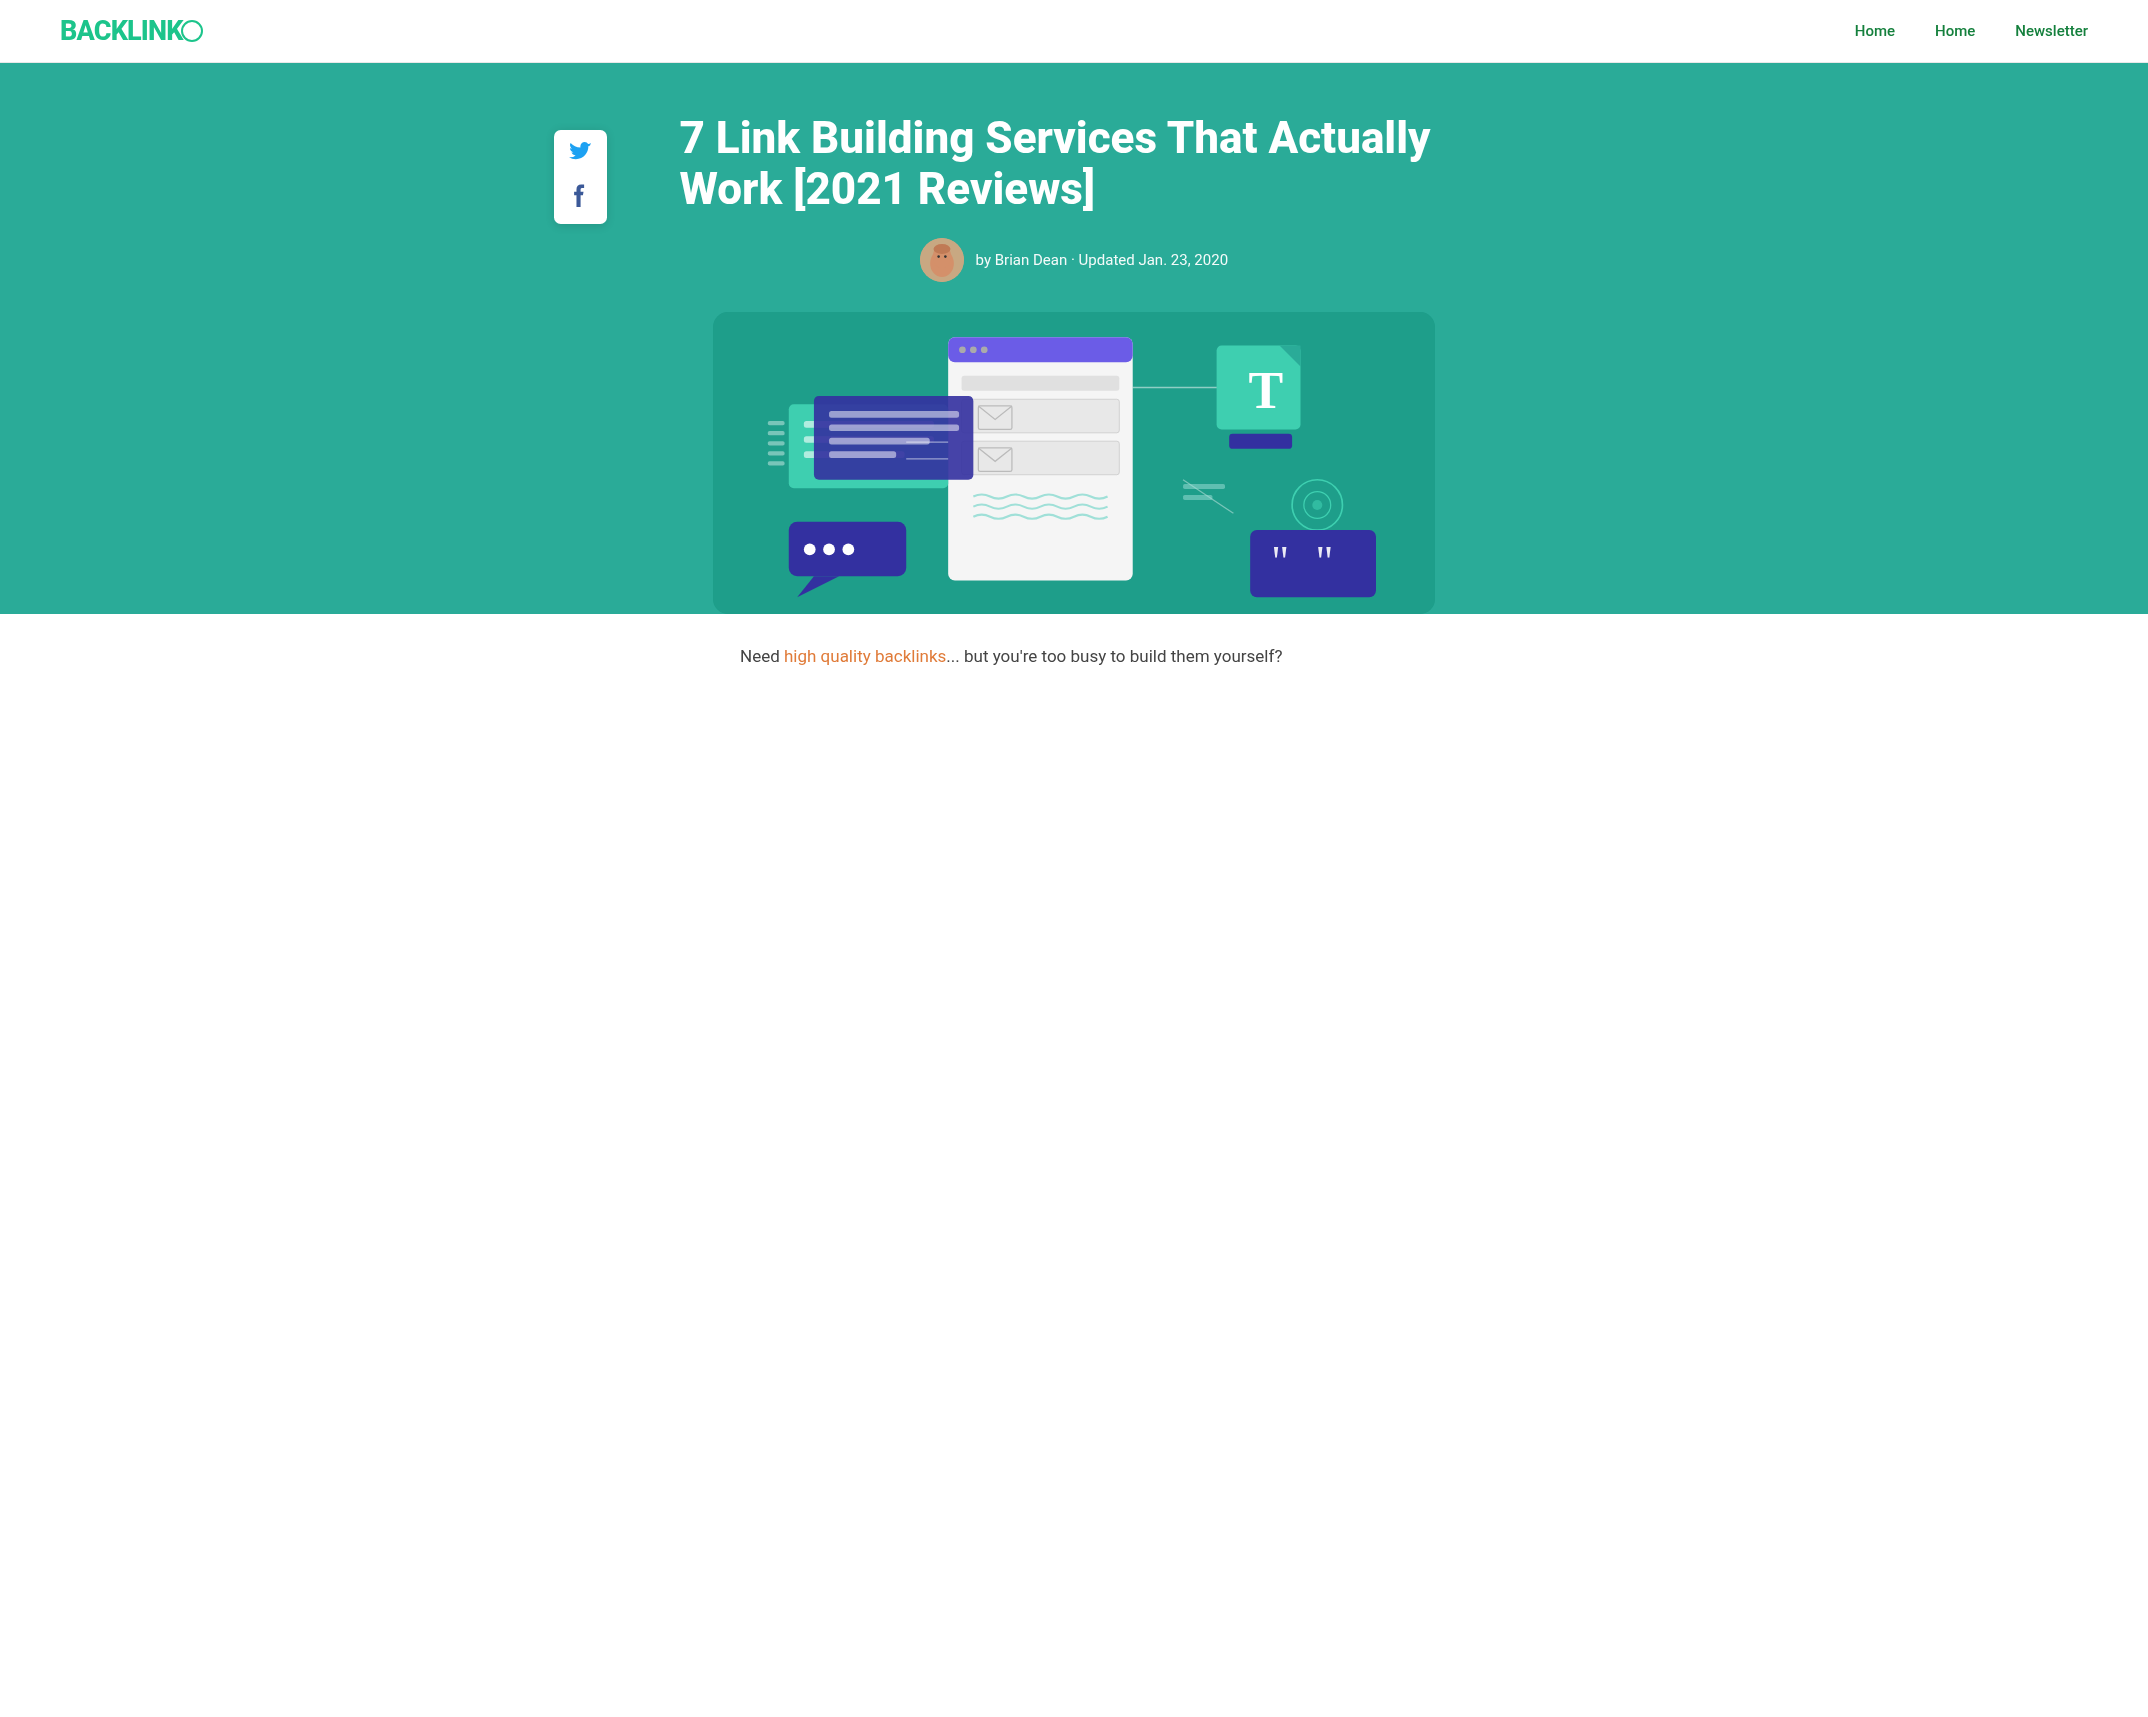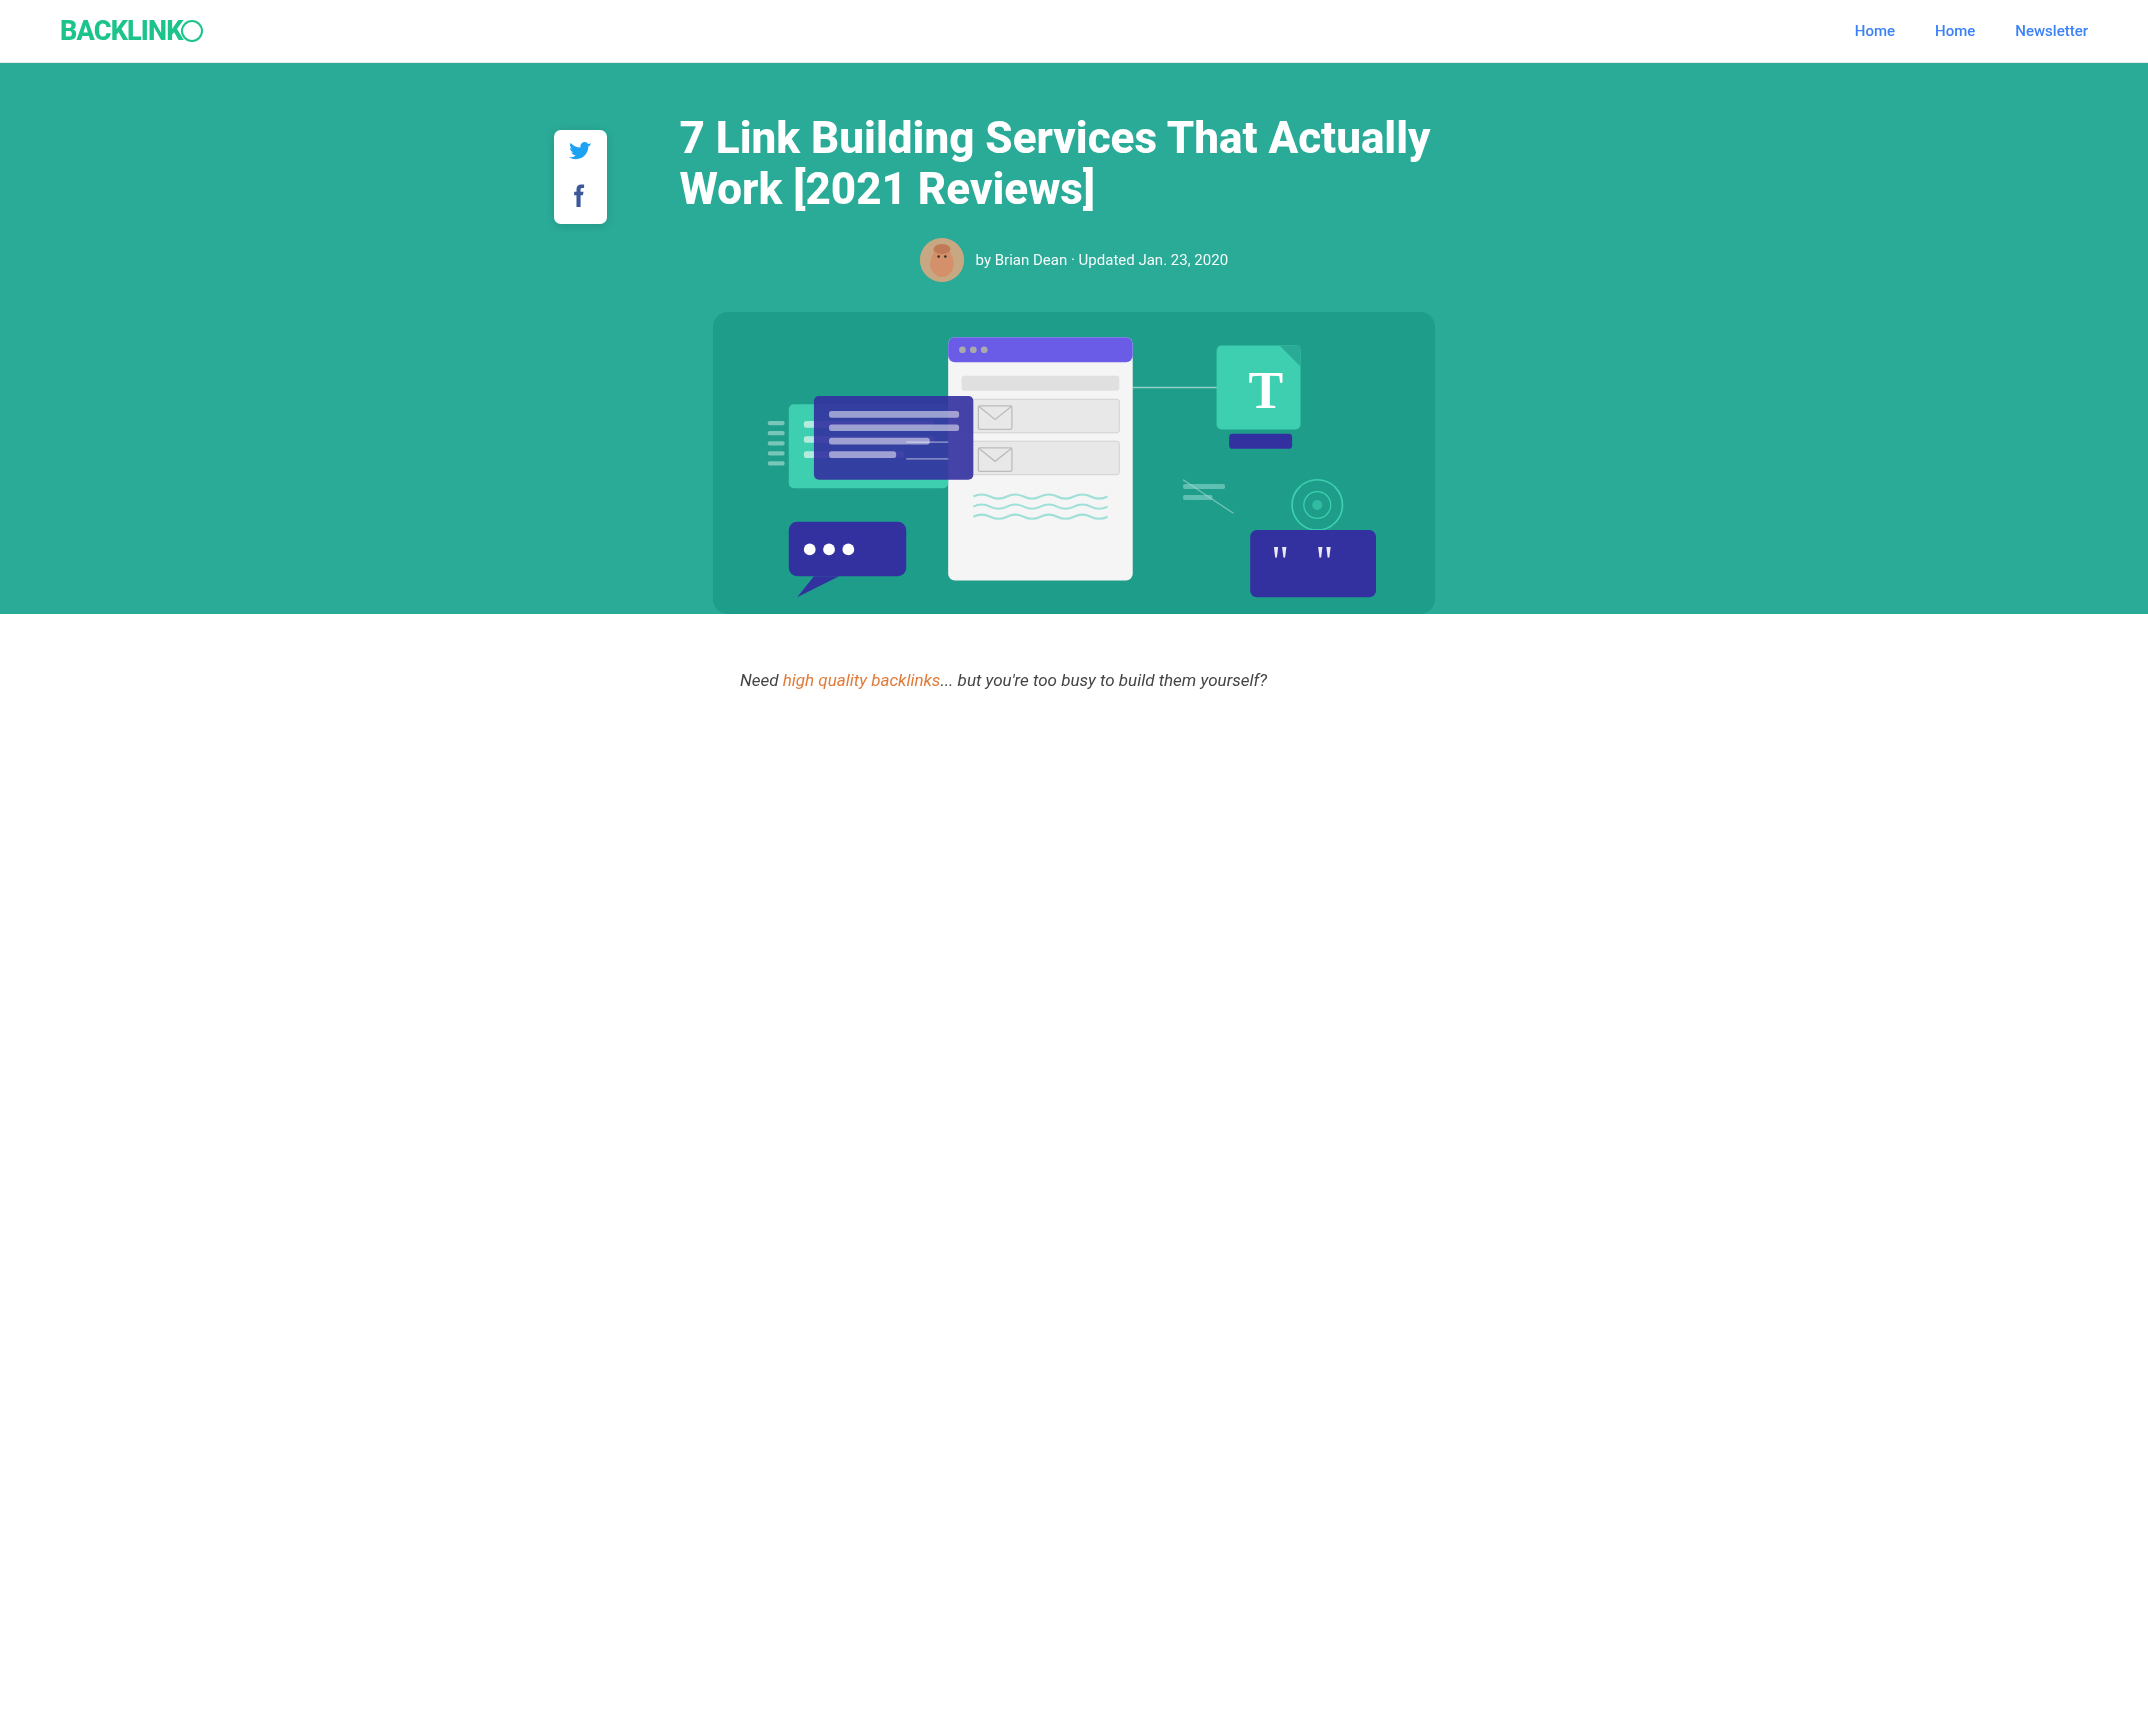--- a/index.html
+++ b/index.html
@@ -35,21 +35,21 @@
       border-radius: 50%;
       margin-left: -1.7px;
     }
     .navbar-links {
       display: flex;
       gap: 40px;
       list-style: none;
     }
     .navbar-links a {
       text-decoration: none;
-      color: #3b82f6;
+      color: #15803d;
       font-size: 15px;
       font-weight: 500;
     }
 
     
     .hero {
       background: #2aab98;
       padding: 50px 40px 0 40px;
       position: relative;
       min-height: 403px;
@@ -139,23 +139,22 @@
 
     
     .illustration-svg {
       width: 100%;
       height: 100%;
     }
 
     
     .content-section {
       max-width: 722px;
-      margin: 8px auto;
-      padding: 44px 27px 40px 27px;
-      font-style: italic;
+      margin: 0 auto;
+      padding: 28px 27px 40px 27px;
     }
 
     .intro-text {
       font-size: 17px;
       color: #444;
       line-height: 1.7;
       margin-bottom: 15px;
     }
     .intro-text a {
       color: #e07b39;

